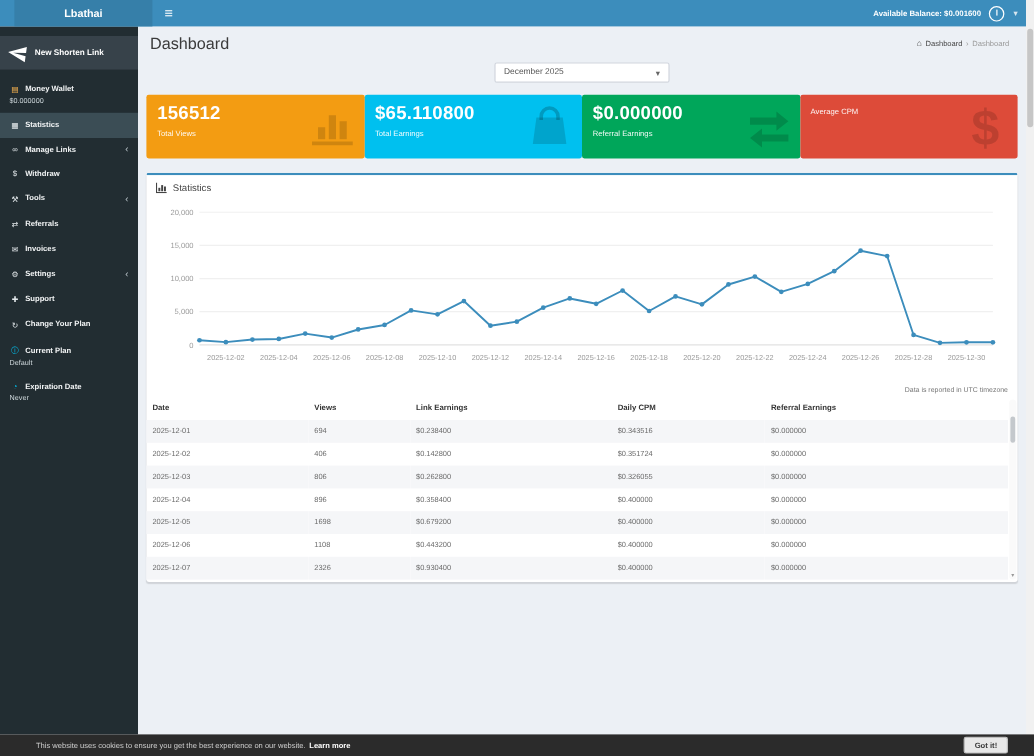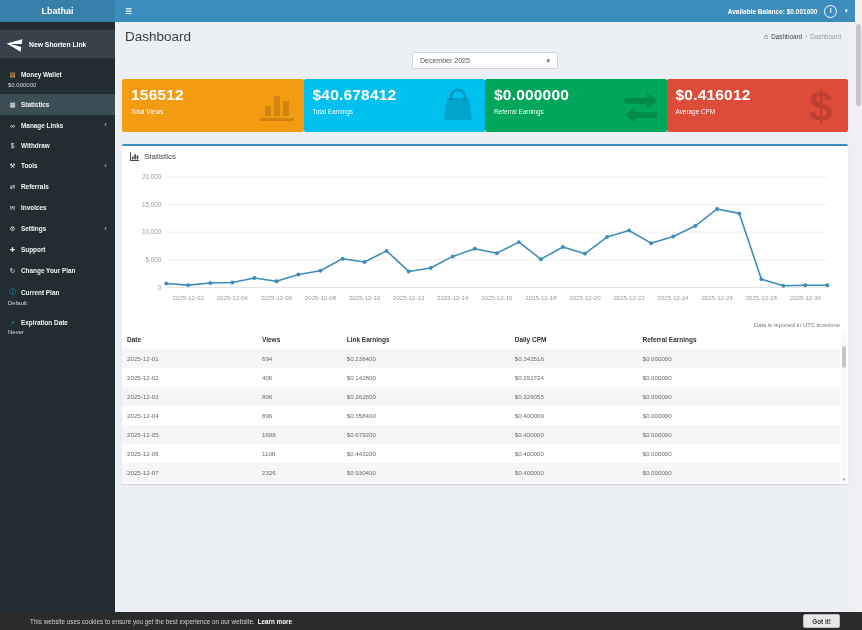--- a/index.html
+++ b/index.html
@@ -1,20 +1,20 @@
 <!DOCTYPE html>
 <html><head>
 <meta charset="utf-8">
 <style>
   * { margin:0; padding:0; box-sizing:border-box; }
   html,body { width:862px; height:630px; overflow:hidden;
               font-family:"Liberation Sans","DejaVu Sans",sans-serif; background:#ecf0f5; }
 
   
-  .navbar { position:absolute; top:0; left:0; width:862px; height:22px; background:#3c8dbc; z-index:30; display:flex; align-items:center; }
+  .navbar { position:absolute; top:0; left:0; width:862px; height:22px; background:#3c8dbc; z-index:30; display:flex; align-items:center;padding-left:12px; }
   .logo { width:115px; height:22px; background:#367fa9; color:#fff; font-size:9px; font-weight:bold; display:flex; align-items:center; justify-content:center; }
   .hamburger { color:#fff; font-size:12px; line-height:22px; padding:0 10px; cursor:pointer; }
   .nav-right { margin-left:auto; display:flex; align-items:center; gap:7px; padding-right:14px; }
   .balance { color:#fff; font-size:6.5px; font-weight:bold; }
   .power { width:13px; height:13px; border-radius:50%; border:1.5px solid #fff; position:relative; }
   .power:after { content:""; position:absolute; left:50%; top:2px; width:1.5px; height:5px; background:#fff; transform:translateX(-50%); }
   .nav-caret { color:#d8e6ef; font-size:7px; }
 
   
   .sidebar { position:absolute; top:22px; left:0; width:115px; height:590px; background:#222d32; z-index:20; }
@@ -178,37 +178,36 @@
         <div class="card-value">156512</div>
         <div class="card-label">Total Views</div>
         <div class="card-icon"><svg width="42" height="42" viewBox="0 0 42 42">
             <path d="M4 34h34v3H4z" fill="rgba(0,0,0,.16)"></path>
             <rect x="9" y="22" width="6" height="10" fill="rgba(0,0,0,.16)"></rect>
             <rect x="18" y="12" width="6" height="20" fill="rgba(0,0,0,.16)"></rect>
             <rect x="27" y="17" width="6" height="15" fill="rgba(0,0,0,.16)"></rect>
           </svg></div>
       </div>
       <div class="card" style="background: rgb(0, 192, 239);">
-        <div class="card-value">$40.678412</div>
+        <div class="card-value">$65.110800</div>
         <div class="card-label">Total Earnings</div>
         <div class="card-icon"><svg width="42" height="42" viewBox="0 0 42 42">
             <path d="M10 14h22l3 22H7z" fill="rgba(0,0,0,.16)"></path>
             <path d="M14 16v-3a7 7 0 0 1 14 0v3" fill="none" stroke="rgba(0,0,0,.22)" stroke-width="3"></path>
           </svg></div>
       </div>
       <div class="card" style="background: rgb(0, 166, 90);">
         <div class="card-value">$0.000000</div>
         <div class="card-label">Referral Earnings</div>
         <div class="card-icon"><svg width="42" height="42" viewBox="0 0 42 42">
             <path d="M6 14h22v-5l10 8-10 8v-5H6z" fill="rgba(0,0,0,.18)"></path>
             <path d="M38 28H16v-5L6 31l10 8v-5h22z" fill="rgba(0,0,0,.18)"></path>
           </svg></div>
       </div>
       <div class="card" style="background: rgb(221, 75, 57);">
-        <div class="card-value">$0.416012</div>
         <div class="card-label">Average CPM</div>
         <div class="card-icon"><svg width="42" height="42" viewBox="0 0 42 42">
             <text x="21" y="37" text-anchor="middle" font-size="42" font-weight="bold" fill="rgba(0,0,0,.16)">$</text>
           </svg></div>
       </div>
     </div>
 
   <div class="panel">
     <div class="panel-header">
       <svg width="9" height="9" viewBox="0 0 10 10">

